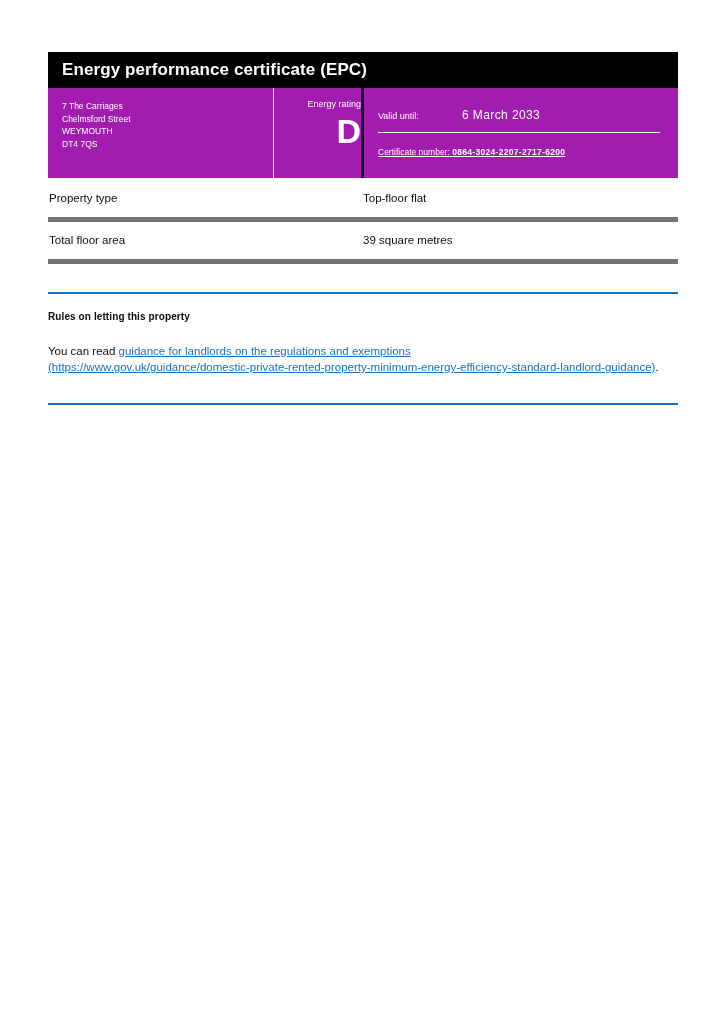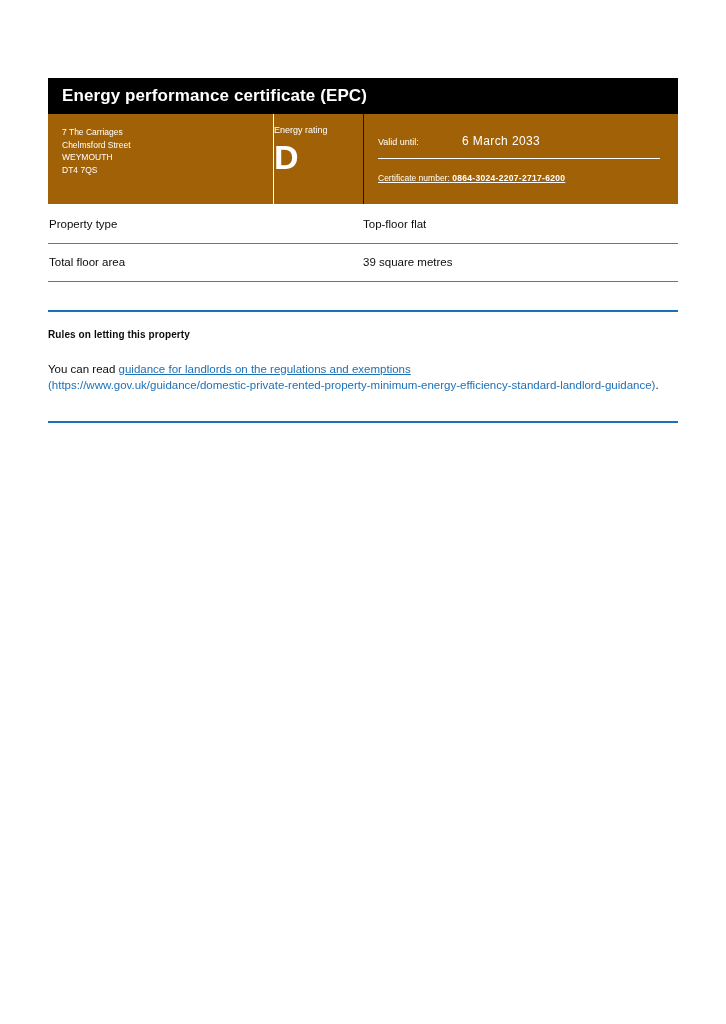--- a/index.html
+++ b/index.html
@@ -11,21 +11,21 @@
   body {
     width: 726px;
     height: 1024px;
     font-family: "Liberation Sans", sans-serif;
     color: #0b0c0c;
     position: relative;
   }
   .page {
     position: absolute;
     left: 48px;
-    top: 78px;
+    top: 52px;
     width: 630px;
   }
 
   
   .title-bar {
     background: #000000;
     color: #ffffff;
     height: 36px;
     display: flex;
     align-items: center;
@@ -33,36 +33,36 @@
   }
   .title-bar .title {
     font-size: 17px;
     font-weight: bold;
     letter-spacing: 0.1px;
   }
 
   
   .summary {
     display: flex;
-    background: #a16207;
+    background: #a21caf;
     color: #ffffff;
     height: 90px;
   }
   .summary-address {
     width: 226px;
     padding: 12px 10px 10px 14px;
     border-right: 1px solid #ffffff;
     font-size: 8.5px;
     line-height: 12.5px;
   }
   .summary-address div { white-space: nowrap; }
   .summary-rating {
     width: 90px;
-    border-right: 1px solid #0f172a;
-    text-align: left;
+    border-right: 3px solid #0f172a;
+    text-align: right;
     padding-top: 11px;
   }
   .summary-rating .lbl {
     font-size: 9px;
     line-height: 11px;
   }
   .summary-rating .grade {
     font-size: 34px;
     font-weight: bold;
     line-height: 38px;
@@ -94,21 +94,21 @@
     text-decoration: underline;
   }
   .cert-row .cval {
     font-weight: bold;
     letter-spacing: 0.3px;
   }
 
   
   .detail-row {
     display: flex;
-    border-bottom: 1px solid #737373;
+    border-bottom: 5px solid #737373;
     padding: 12px 0 13px 0;
     font-size: 11.5px;
   }
   .detail-row .dlabel { width: 315px; padding-left: 1px; }
   .detail-row .dvalue { flex: 1; }
   .detail-row.first { padding-top: 14px; }
 
   
   .rule-thick {
     border-top: 2px solid #1d70b8;
@@ -126,20 +126,21 @@
     line-height: 16px;
     margin: 23px 0 0 0;
   }
   p.body-text.second { margin-top: 21px; }
   a.link {
     color: #1d70b8;
     text-decoration: underline;
   }
   .url-text {
     color: #1d70b8;
+    text-decoration: underline;
     word-break: break-all;
   }
 </style>
 </head>
 <body>
 
 <div class="page">
 
   <div class="title-bar">
     <span class="title">Energy performance certificate (EPC)</span>

